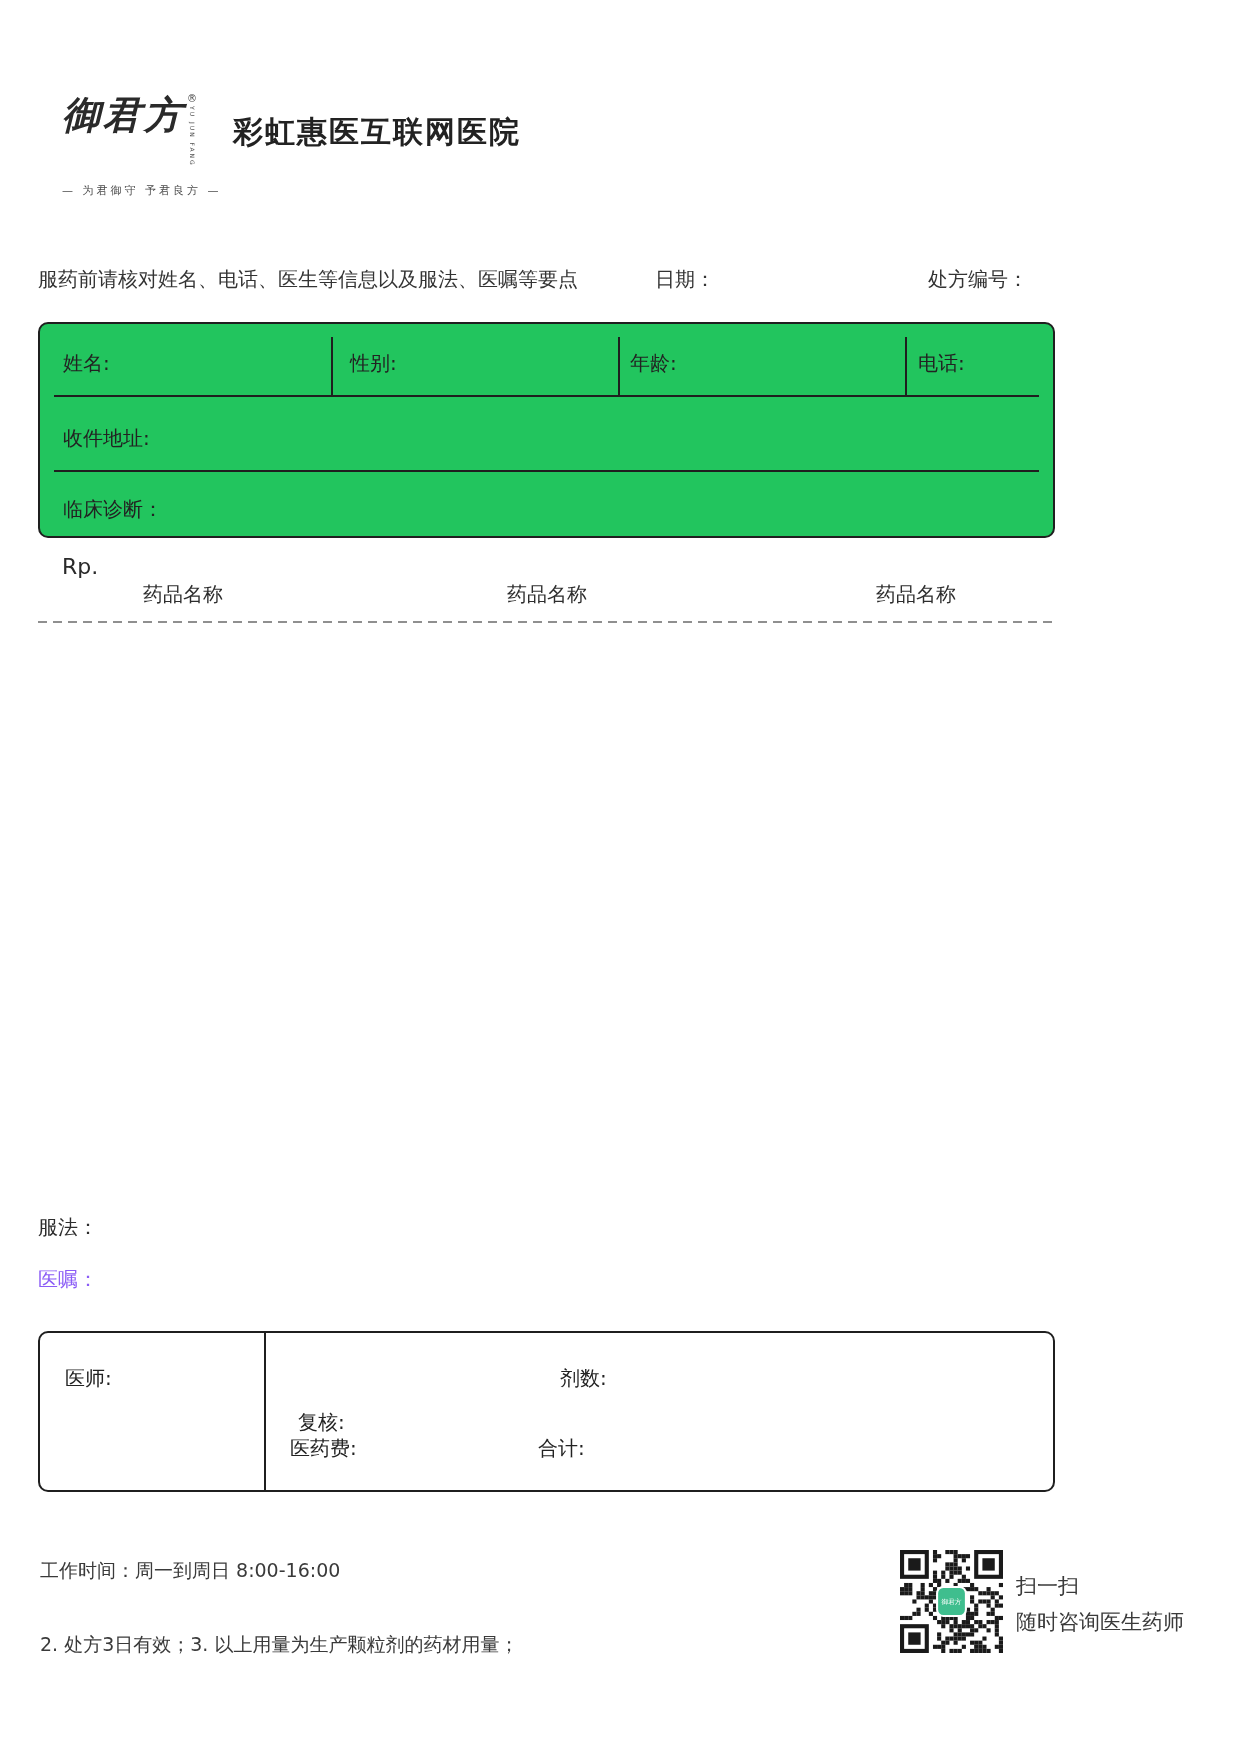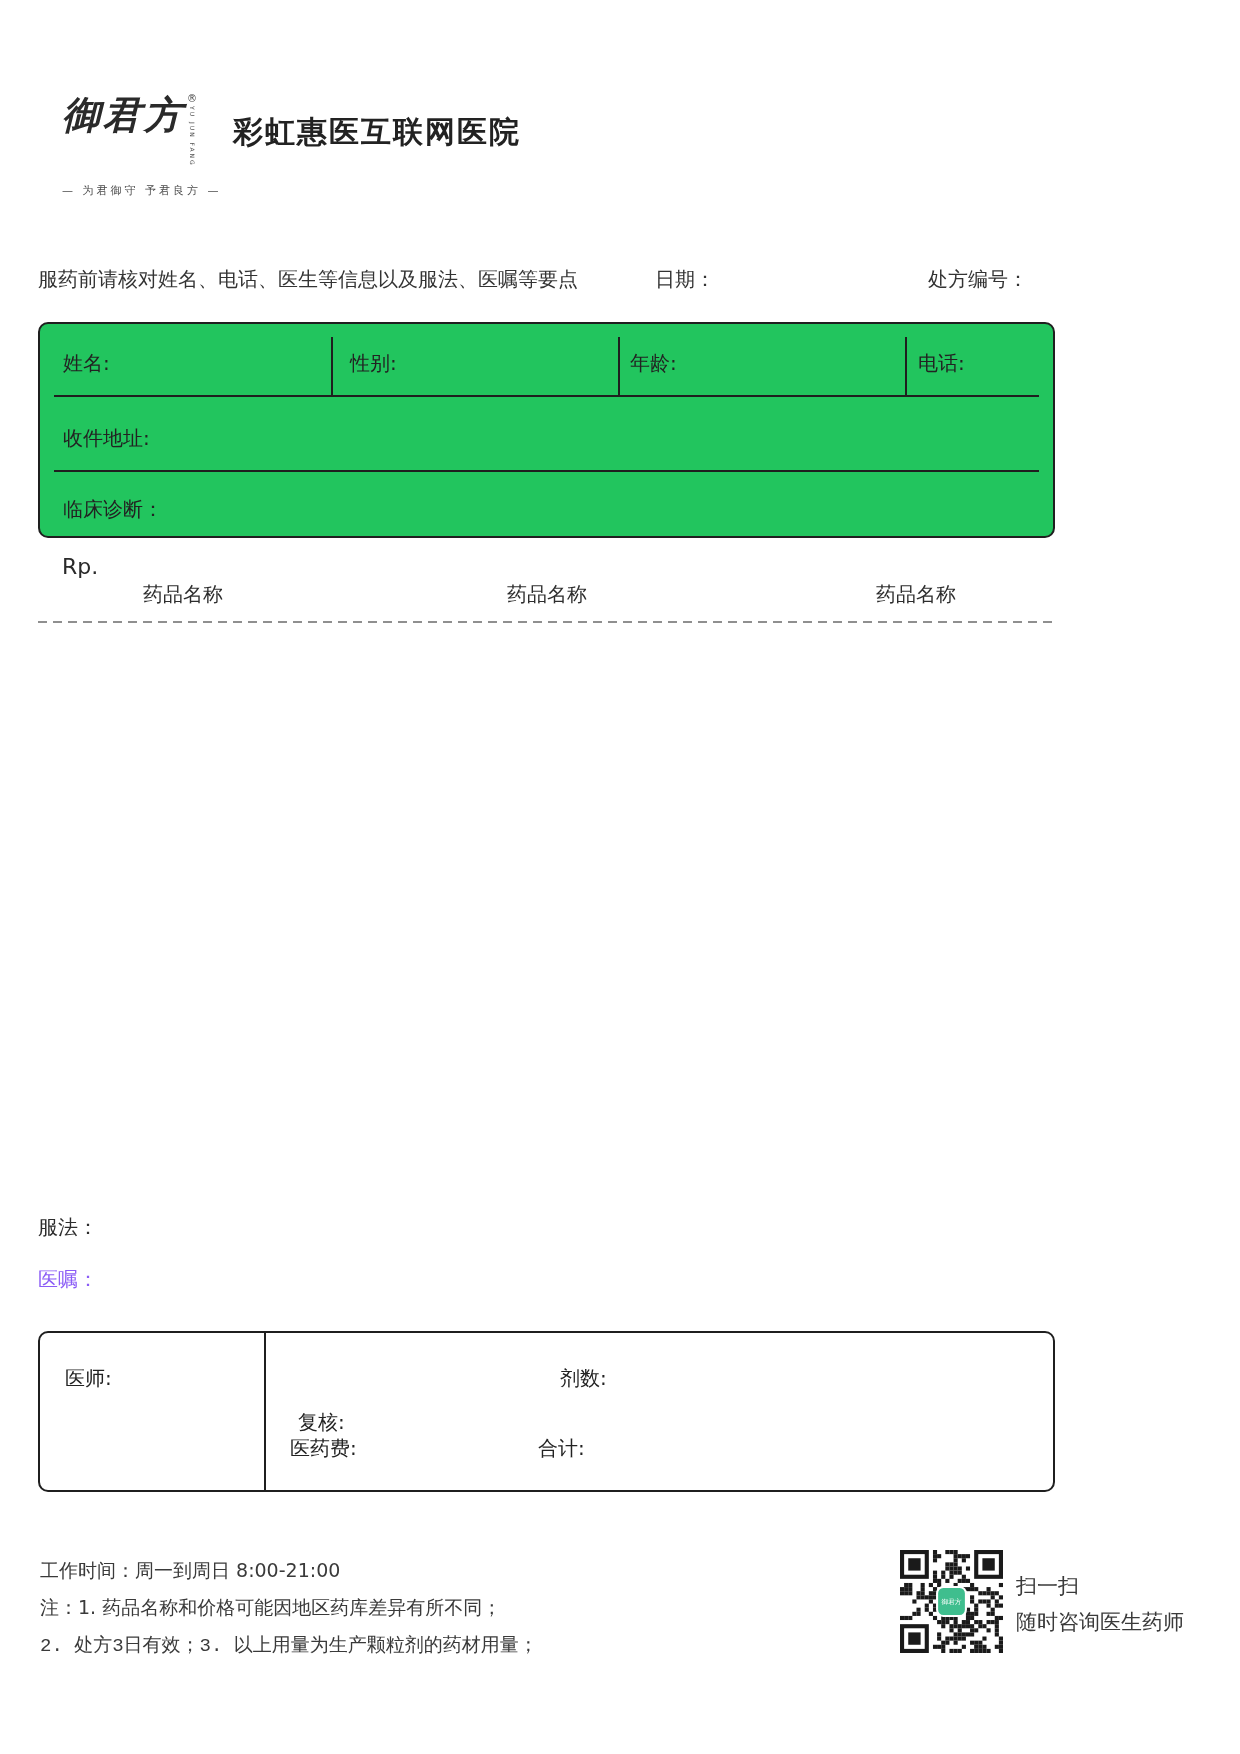--- a/index.html
+++ b/index.html
@@ -78,21 +78,21 @@
   .s-vdiv { position:absolute; left:224px; top:0; bottom:0; width:2px; background:#1f1f1f; }
   .s-label { position:absolute; font-size:20px; color:#222; white-space:nowrap; }
   .sl-physician { left:25px;  top:32px; }
   .sl-review    { left:258px; top:32px;margin-top:44px; }
   .sl-doses     { left:520px; top:32px; }
   .sl-fee       { left:250px; top:102px; }
   .sl-total     { left:498px; top:102px; }
 
   
   .foot-line { position:absolute; left:40px; font-size:19px; color:#3a3a3a; white-space:nowrap; }
-  .fl1 { top:1558px; } .fl2 { top:1595px; } .fl3 { top:1632px;font-family:Liberation Mono, monospace; }
+  .fl1 { top:1558px; } .fl2 { top:1595px; } .fl3 { top:1632px; }
   .qr { position:absolute; left:900px; top:1550px; width:103px; height:103px; }
   .scan-title { position:absolute; left:1016px; top:1572px; font-size:21px; color:#3a3a3a; }
   .scan-sub   { position:absolute; left:1016px; top:1608px; font-size:21px; color:#3a3a3a; white-space:nowrap; }
 </style>
 </head>
 <body>
 
 <div class="page">
 
   <div class="logo">
@@ -136,22 +136,21 @@
 
   <div class="sign-box">
     <div class="s-vdiv"></div>
     <span class="s-label sl-physician">医师:</span>
     <span class="s-label sl-review">复核:</span>
     <span class="s-label sl-doses">剂数:</span>
     <span class="s-label sl-fee">医药费:</span>
     <span class="s-label sl-total">合计:</span>
   </div>
 
-  <div class="foot-line fl1">工作时间：周一到周日  8:00-21:00</div>
-  <div class="foot-line fl2">注：1. 药品名称和价格可能因地区药库差异有所不同；</div>
+  <div class="foot-line fl1">工作时间：周一到周日  8:00-16:00</div>
   <div class="foot-line fl3">2. 处方3日有效；3. 以上用量为生产颗粒剂的药材用量；</div>
 
   <svg class="qr" id="qr-svg" viewBox="0 0 100 100">
       <rect x="32" y="0" width="4" height="4" fill="#1a1a1a"></rect>
       <rect x="44" y="0" width="4" height="4" fill="#1a1a1a"></rect>
       <rect x="48" y="0" width="4" height="4" fill="#1a1a1a"></rect>
       <rect x="52" y="0" width="4" height="4" fill="#1a1a1a"></rect>
       <rect x="32" y="4" width="4" height="4" fill="#1a1a1a"></rect>
       <rect x="36" y="4" width="4" height="4" fill="#1a1a1a"></rect>
       <rect x="52" y="4" width="4" height="4" fill="#1a1a1a"></rect>

